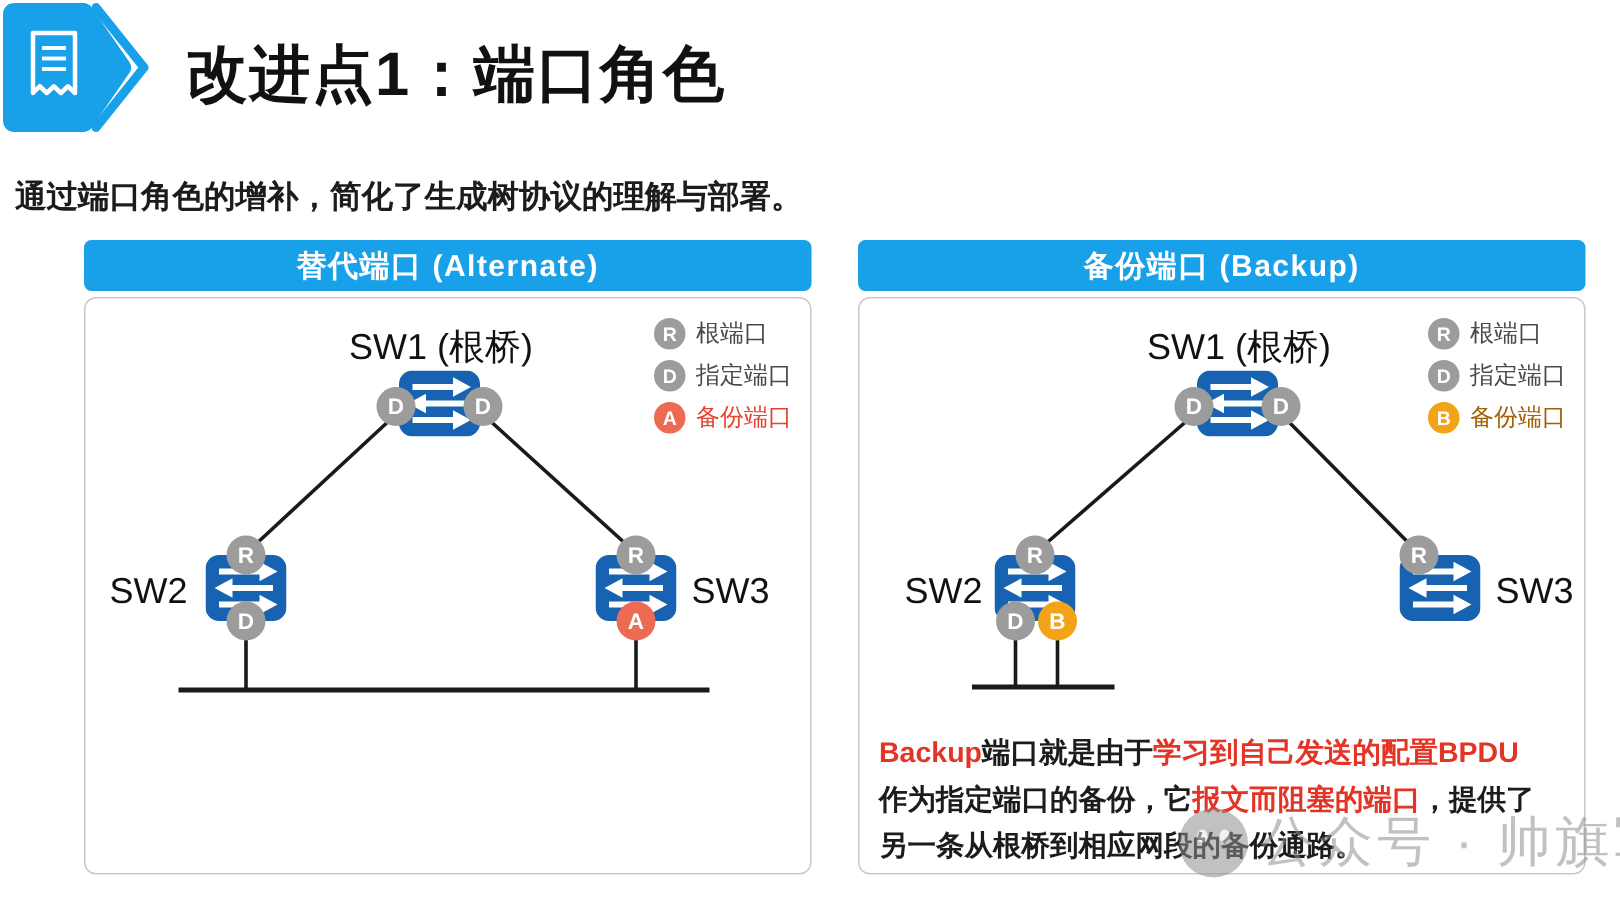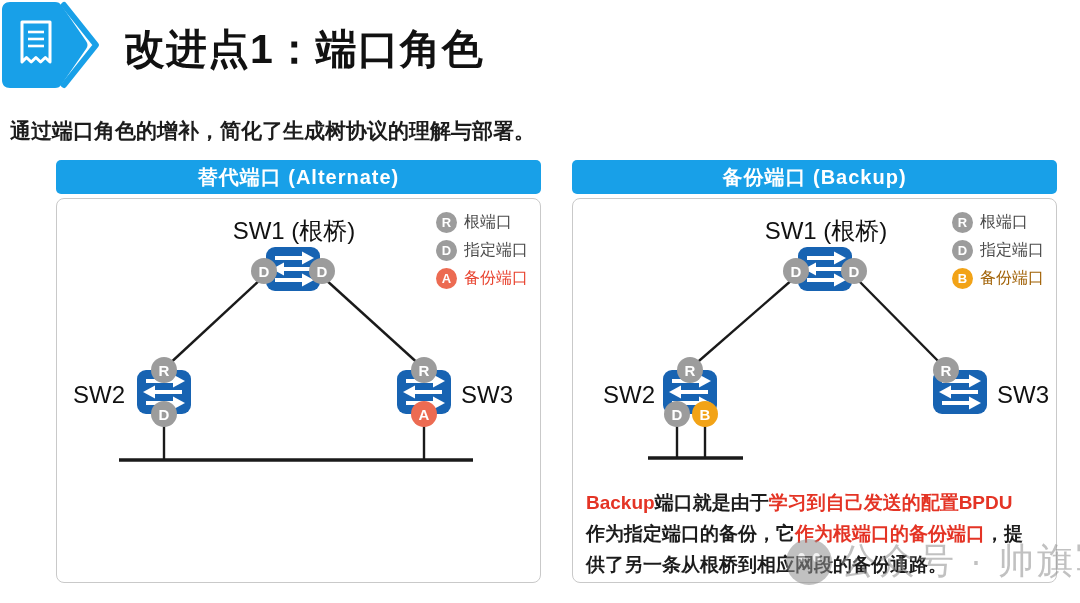--- a/index.html
+++ b/index.html
@@ -205,21 +205,21 @@
         <div class="legend-row">
           <div class="legend-dot">D</div>
           <div class="legend-label">指定端口</div>
         </div>
         <div class="legend-row bak">
           <div class="legend-dot">B</div>
           <div class="legend-label">备份端口</div>
         </div>
       </div>
 
-      <div class="desc"><span class="red">Backup</span><span>端口就是由于</span><span class="red">学习到自己发送的配置BPDU</span><span>作为指定端口的备份，它</span><span class="red">作为根端口的备份端口</span><span>，提供了另一条从根桥到相应网段的备份通路。</span></div>
+      <div class="desc"><span class="red">Backup</span><span>端口就是由于</span><span class="red">学习到自己发送的配置BPDU</span><span>作为指定端口的备份，它</span><span class="red">报文而阻塞的端口</span><span>，提供了另一条从根桥到相应网段的备份通路。</span></div>
     </div>
   </div>
 
   <div class="watermark">
     <div class="wm-circle"></div>
     <div class="wm-text">公众号 · 帅旗军</div>
   </div>
 
 </div>
 

